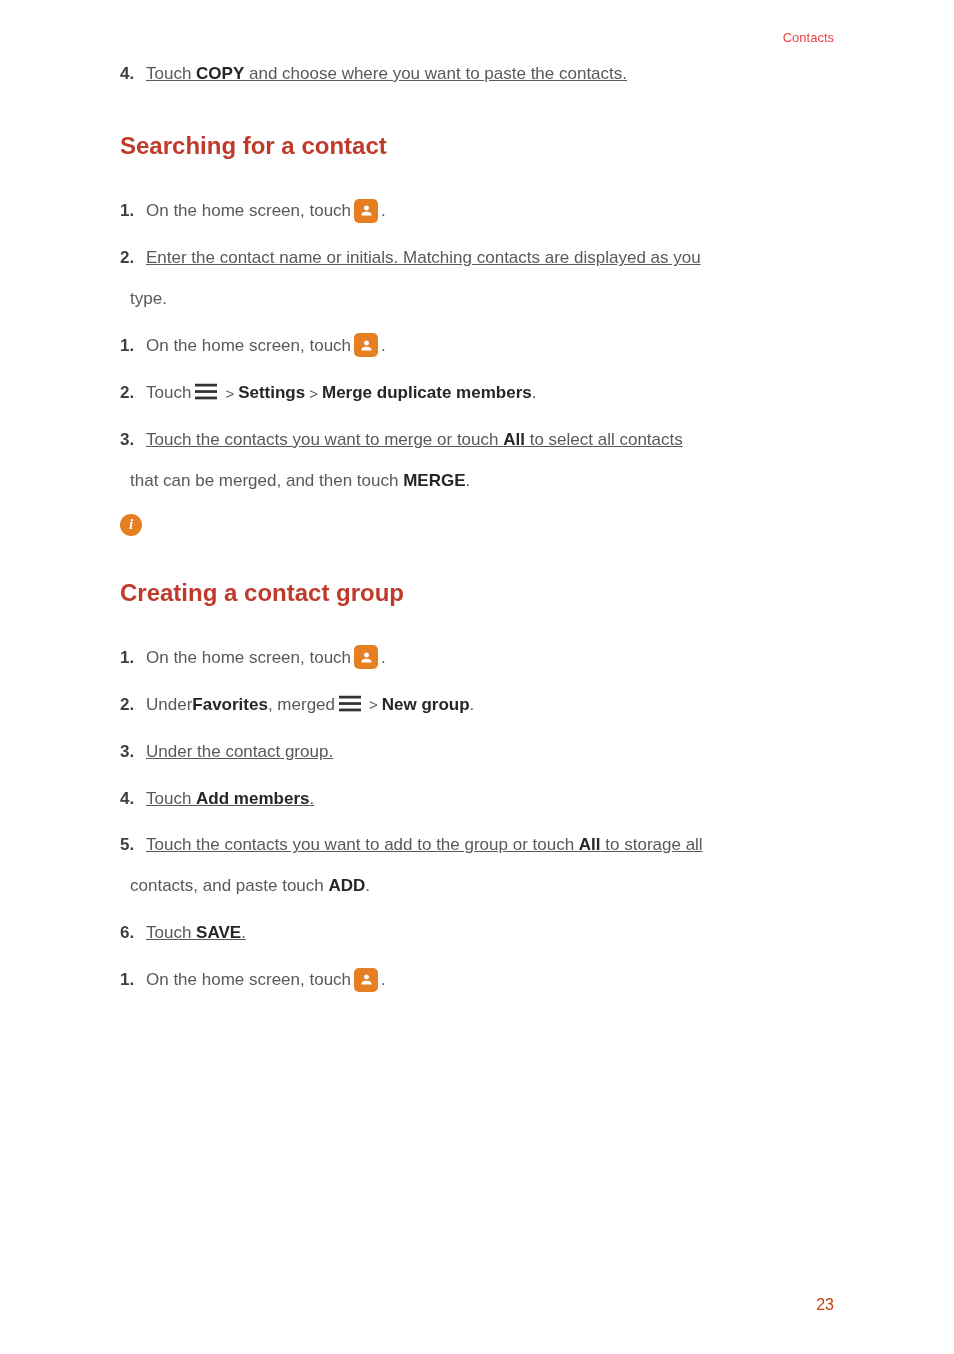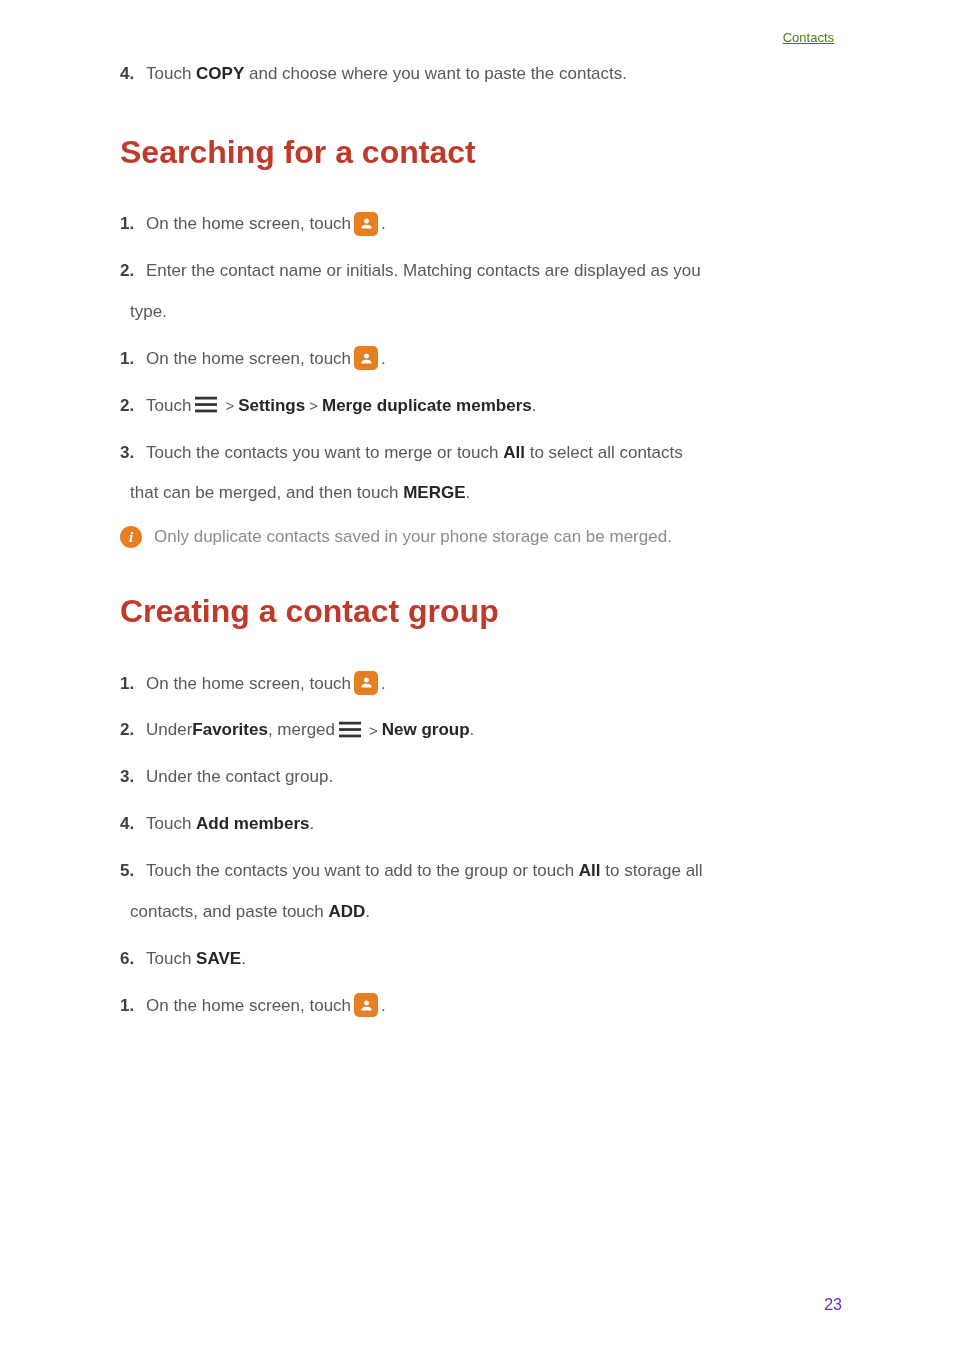--- a/index.html
+++ b/index.html
@@ -10,22 +10,21 @@
       font-family: -apple-system, BlinkMacSystemFont, "Segoe UI", Arial, sans-serif;
       position: relative;
       padding: 30px 120px 40px 120px;
       color: #595959;
     }
     .page-header {
       position: absolute;
       top: 30px;
       right: 120px;
       font-size: 13px;
-      color: #4d7c0f;
-      text-decoration: underline;
+      color: #ef4444;
     }
     .content {
       margin-top: 30px;
     }
     .step {
       display: flex;
       align-items: baseline;
       margin-bottom: 18px;
       font-size: 17px;
       color: #595959;
@@ -41,33 +40,34 @@
       flex-wrap: wrap;
     }
     .step-num {
       font-weight: bold;
       color: #404040;
       margin-right: 4px;
       min-width: 22px;
     }
     .step-text {
       flex: 1;
+      text-decoration: underline;
     }
     .step-continuation {
       margin-left: 10px;
       margin-top: -6px;
       margin-bottom: 18px;
       font-size: 17px;
       color: #595959;
       line-height: 1.7;
     }
     .bold { font-weight: bold; color: #262626; }
     .section-heading {
       color: #C03A2B;
-      font-size: 32px;
+      font-size: 24px;
       font-weight: bold;
       margin-top: 38px;
       margin-bottom: 32px;
       line-height: 1.6;
     }
     .contacts-icon {
       display: inline-flex;
       align-items: center;
       justify-content: center;
       width: 24px;
@@ -113,23 +113,23 @@
       font-weight: bold;
       font-style: italic;
       font-size: 15px;
       font-family: Georgia, serif;
       margin-right: 12px;
       flex-shrink: 0;
     }
     .page-number {
       position: absolute;
       bottom: 40px;
-      right: 112px;
+      right: 120px;
       font-size: 16px;
-      color: #6d28d9;
+      color: #c2410c;
     }
   </style>
 </head>
 <body>
 
 <div class="page-header">Contacts</div>
 
 <div class="content">
 
   <div class="step">
@@ -192,21 +192,20 @@
     <span class="step-text">
       <span>Touch the contacts you want to merge or touch </span><span class="bold">All</span><span> to select all contacts </span>
     </span>
   </div>
   <div class="step-continuation">
     <span>that can be merged, and then touch </span><span class="bold">MERGE</span><span>.</span>
   </div>
 
   <div class="info-note">
     <span class="info-icon">i</span>
-    <span>Only duplicate contacts saved in your phone storage can be merged.</span>
   </div>
 
   <h2 class="section-heading">Creating a contact group</h2>
 
   <div class="step-with-icon">
     <span class="step-num">1.</span>
     <span>On the home screen, touch </span>
     <span class="contacts-icon">
       <svg viewBox="0 0 24 24" fill="#ffffff">
           <path d="M12 12c2.2 0 4-1.8 4-4s-1.8-4-4-4-4 1.8-4 4 1.8 4 4 4zm0 2c-2.7 0-8 1.3-8 4v2h16v-2c0-2.7-5.3-4-8-4z"></path>

